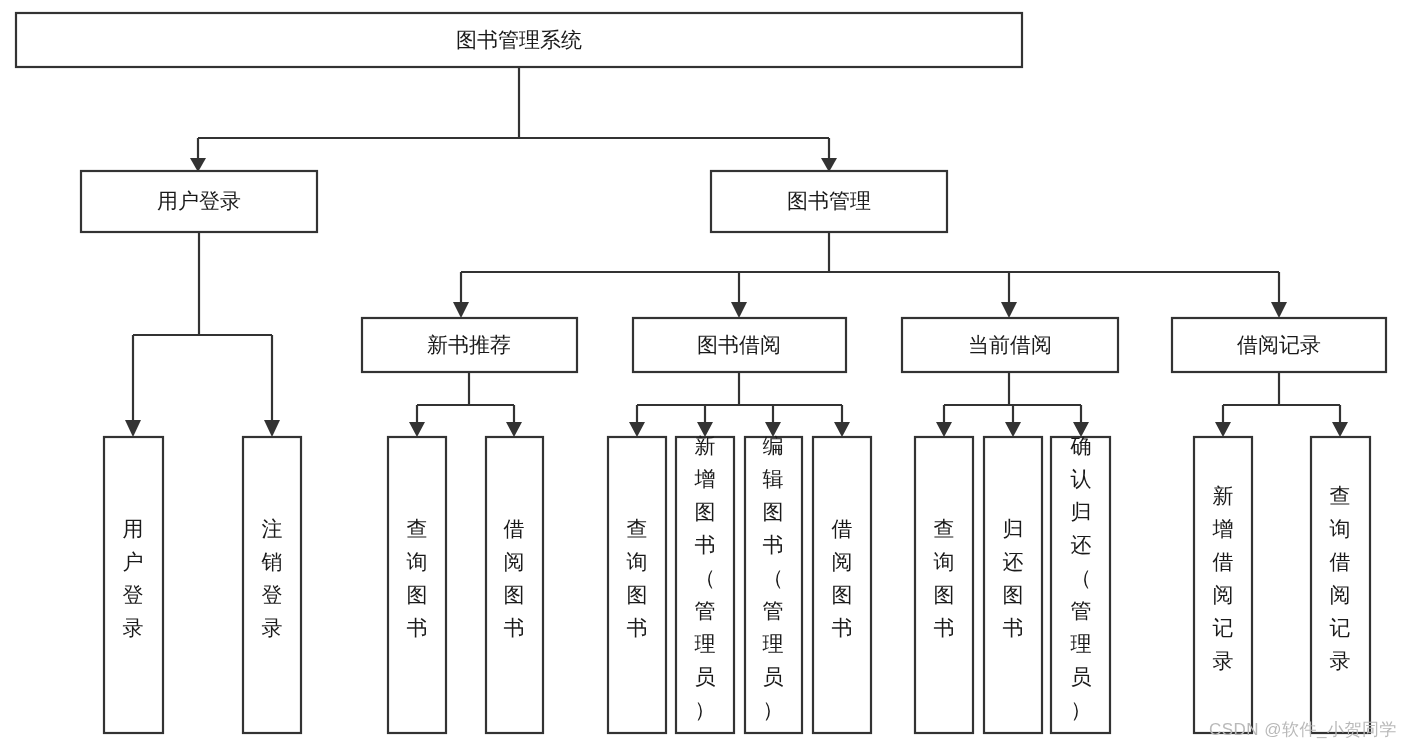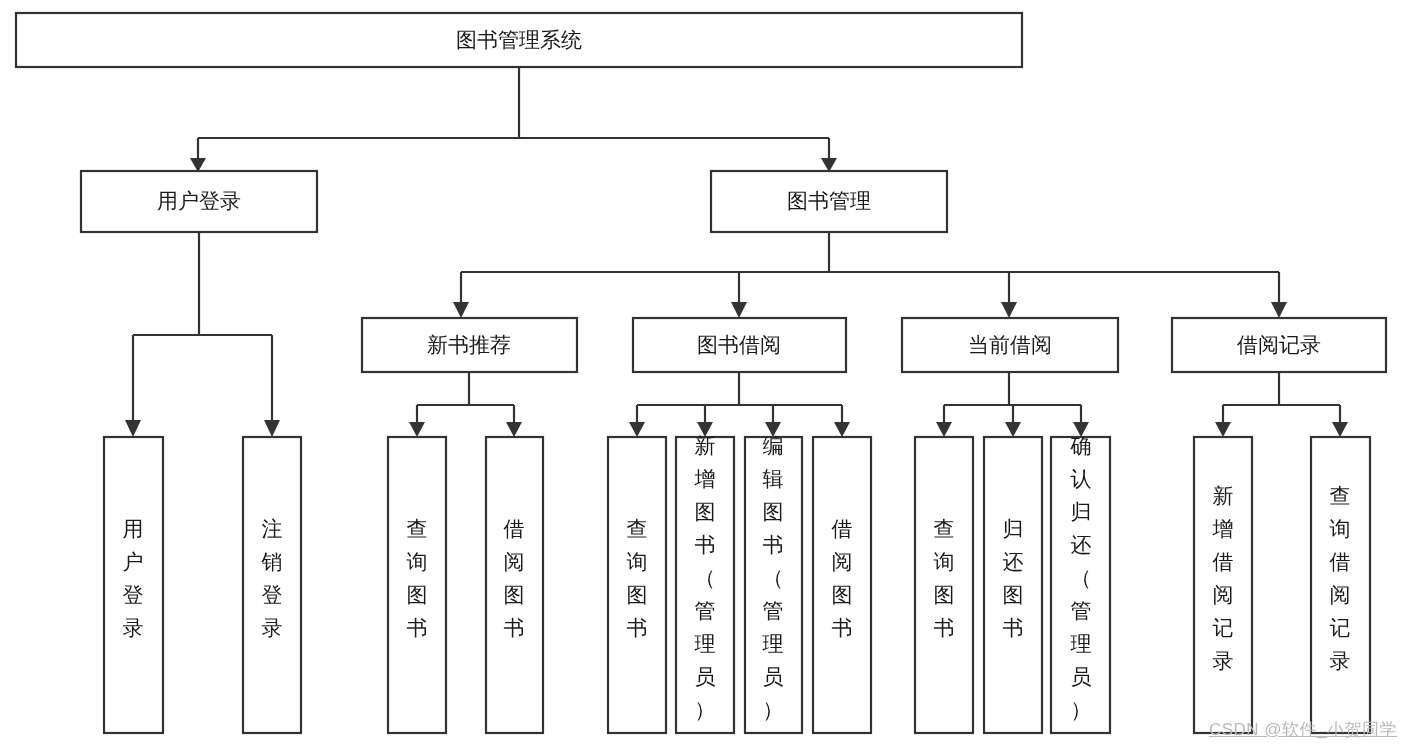--- a/index.html
+++ b/index.html
@@ -49,21 +49,20 @@
   .watermark {
     position: absolute;
     right: 8px;
     bottom: 6px;
     font-family: "Liberation Sans", "DejaVu Sans", sans-serif;
     font-size: 17px;
     color: #b9b9b9;
     white-space: nowrap;
     letter-spacing: 0.5px;
     pointer-events: none;
-    text-decoration: underline;
   }
 </style>
 </head>
 <body>
 
 <svg id="diagram" viewBox="0 0 1405 747" xmlns="http://www.w3.org/2000/svg">
 
   <defs>
     <marker id="arrow" viewBox="0 0 12 12" refX="6" refY="10" markerWidth="10" markerHeight="10" orient="auto-start-reverse">
       <path d="M 1 0 L 11 0 L 6 12 z" class="arrow-head"></path>

